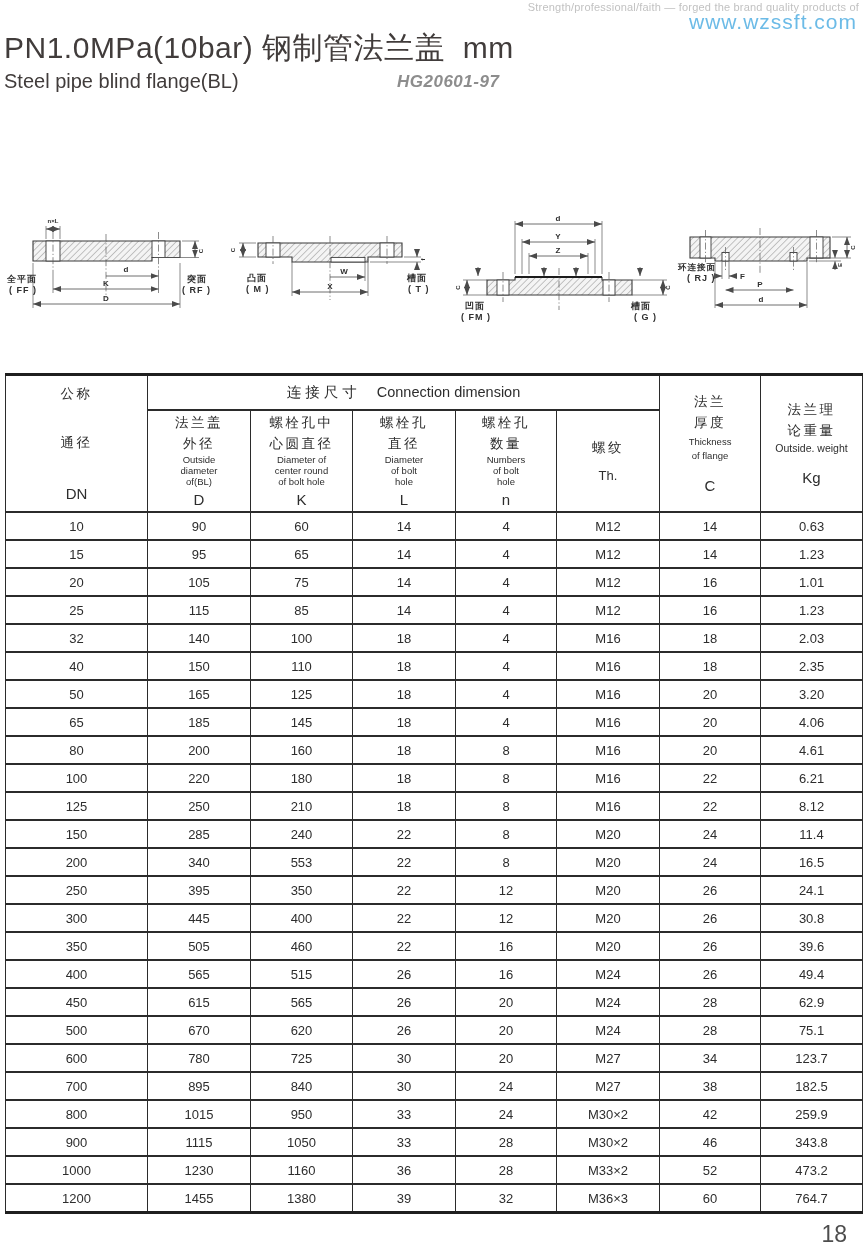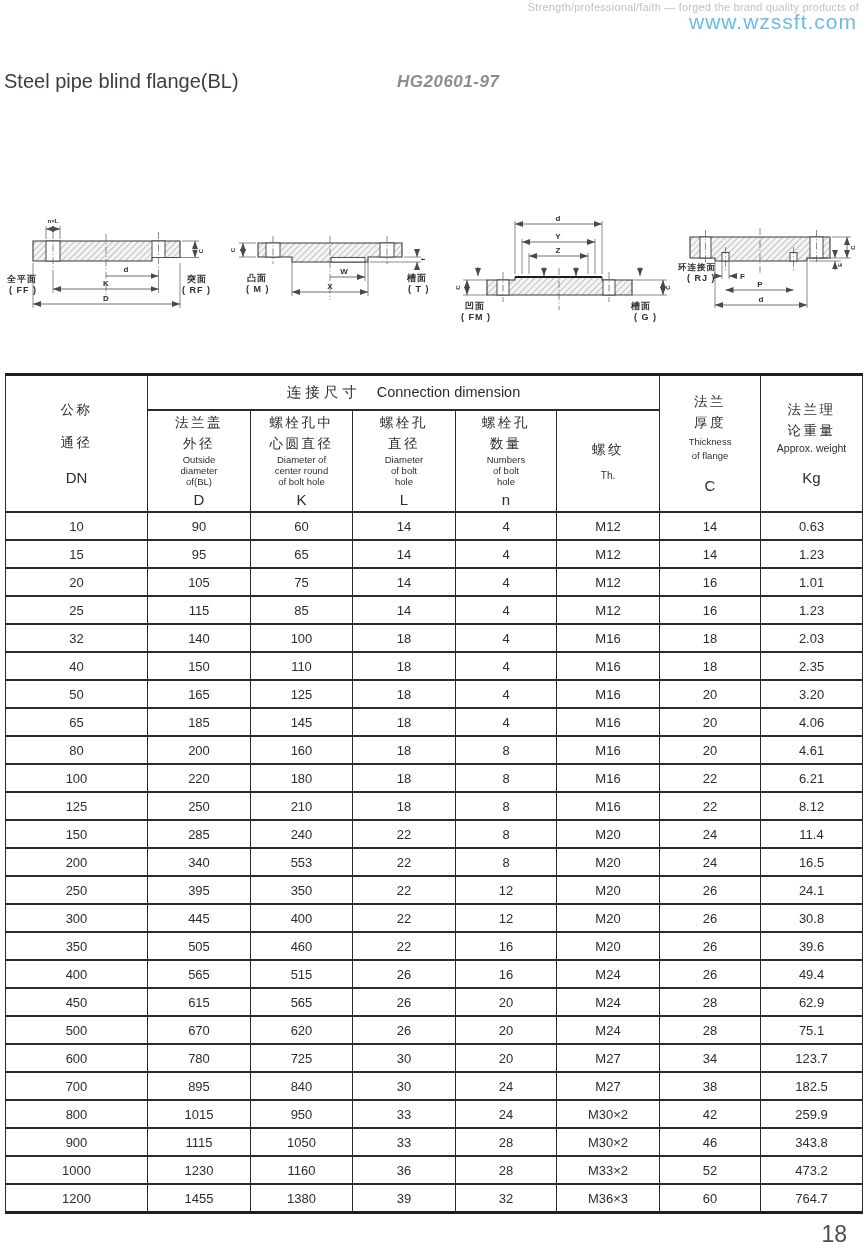--- a/index.html
+++ b/index.html
@@ -28,21 +28,21 @@
   
   .spec-table{position:absolute;left:5px;top:373px;width:857px;border-collapse:collapse;table-layout:fixed;
               background:#fff;color:#2d2d2d;border-top:3px solid #1f1f1f;border-bottom:3px solid #1f1f1f;}
   .spec-table th,.spec-table td{border:1px solid #2b2b2b;border-top-width:2px;border-bottom-width:2px;
               padding:0;text-align:center;vertical-align:middle;font-weight:400;}
   .spec-table td{height:26px;font-size:13px;}
   .h-group{height:33px;font-size:14.5px;}
   .gh-zh{letter-spacing:4px;margin-right:16px;font-family:Liberation Mono, monospace;}
   .sub th{height:100px;}
   .hstack{display:flex;flex-direction:column;align-items:center;justify-content:center;height:100%;}
-  .h-dn .hstack{gap:12px;}
+  .h-dn .hstack{gap:28px;}
   .zh{font-size:13.5px;letter-spacing:2.5px;line-height:1.55;}
   .en{font-size:9.5px;line-height:1.15;letter-spacing:0;}
   .en-big{font-size:10.5px;line-height:1.2;}
   .sym{font-size:15px;margin-top:3px;line-height:1.2;}
   .h-c .sym,.h-kg .sym{margin-top:15px;}
   .h-c .en{margin-top:3px;}
   .h-th .zh{margin-bottom:2px;}
   
   .pagenum{position:absolute;right:20px;top:1221px;font-size:23px;color:#4d4d4d;}
 </style>
@@ -59,20 +59,21 @@
       </pattern>
       <marker id="arrow" markerUnits="userSpaceOnUse" markerWidth="8" markerHeight="6" refX="8" refY="3" orient="auto-start-reverse">
         <path d="M0,0 L8,3 L0,6 Z" fill="#4a4a4a"></path>
       </marker>
     </defs>
   </svg>
 
   <div class="tagline">Strength/professional/faith — forged the brand quality products of</div>
   <div class="website">www.wzssft.com</div>
 
+  <div class="title">PN1.0MPa(10bar) 钢制管法兰盖  mm</div>
   <div class="subtitle">Steel pipe blind flange(BL)</div>
   <div class="standard">HG20601-97</div>
 
   <svg class="drw" style="left:6px;top:214px" width="222" height="106" viewBox="0 0 222 106">
     <g>
       <path class="body" d="M27,27 H174 V43.5 H146 V47 H27 Z"></path>
       <rect class="hole" x="40" y="27" width="14" height="20"></rect>
       <rect class="hole" x="146" y="27" width="13" height="16.5"></rect>
       <line class="cl" x1="100" y1="20" x2="100" y2="84"></line>
       <line class="cl" x1="47" y1="18" x2="47" y2="58"></line>
@@ -255,21 +256,21 @@
             <div class="zh">厚度</div>
             <div class="en">Thickness</div>
             <div class="en">of flange</div>
             <div class="sym">C</div>
           </div>
         </th>
         <th class="h-kg" rowspan="2">
           <div class="hstack">
             <div class="zh">法兰理</div>
             <div class="zh">论重量</div>
-            <div class="en en-big">Approx. weight</div>
+            <div class="en en-big">Outside. weight</div>
             <div class="sym">Kg</div>
           </div>
         </th>
       </tr>
       <tr class="sub">
         <th>
           <div class="hstack">
             <div class="zh">法兰盖</div>
             <div class="zh">外径</div>
             <div class="en">Outside</div>
@@ -304,21 +305,21 @@
             <div class="zh">数量</div>
             <div class="en">Numbers</div>
             <div class="en">of bolt</div>
             <div class="en">hole</div>
             <div class="sym">n</div>
           </div>
         </th>
         <th class="h-th">
           <div class="hstack">
             <div class="zh">螺纹</div>
-            <div class="sym" style="font-size:10px;margin-top:7px">Th.</div>
+            <div class="sym" style="font-size:13px;margin-top:7px">Th.</div>
           </div>
         </th>
       </tr>
     </thead>
     <tbody>
         <tr>
           <td>10</td>
           <td>90</td>
           <td>60</td>
           <td>14</td>

